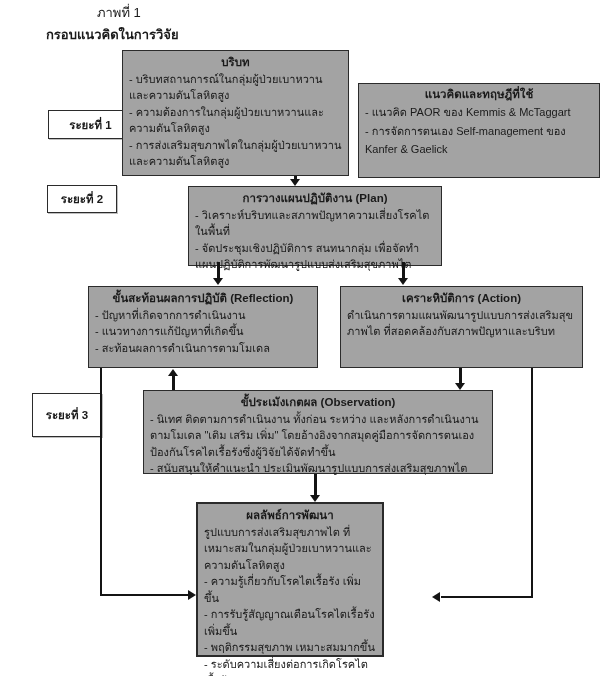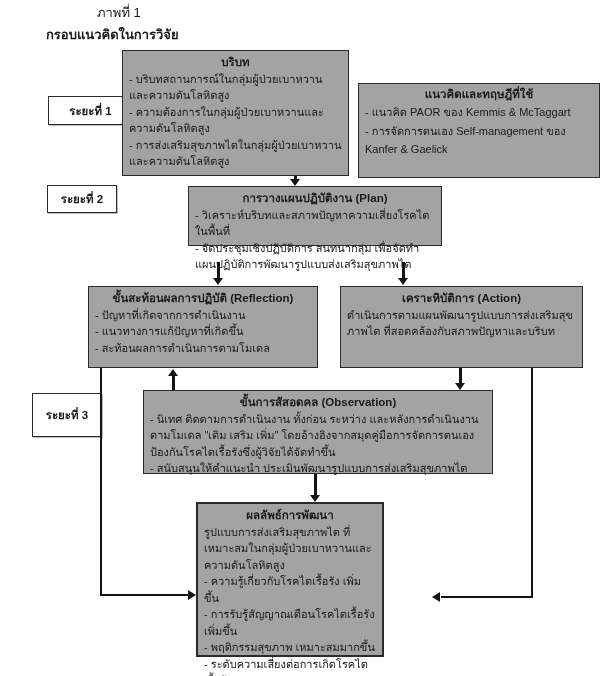--- a/index.html
+++ b/index.html
@@ -35,21 +35,21 @@
   .head.left{border-top:5px solid transparent;border-bottom:5px solid transparent;border-right:8px solid #141414;}
 </style>
 </head>
 <body>
 
 <div class="canvas">
 
   <div class="fig-label">ภาพที่ 1</div>
   <div class="fig-title">กรอบแนวคิดในการวิจัย</div>
 
-  <div class="phase" style="left:48px;top:96px;width:85px;height:29px">
+  <div class="phase" style="left:48px;top:110px;width:85px;height:29px">
     <span>ระยะที่ 1</span>
   </div>
   <div class="phase" style="left:47px;top:185px;width:70px;height:28px">
     <span>ระยะที่ 2</span>
   </div>
   <div class="phase" style="left:32px;top:393px;width:70px;height:44px">
     <span>ระยะที่ 3</span>
   </div>
 
   <div class="box" style="left:122px;top:50px;width:227px;height:126px">
@@ -58,40 +58,40 @@
     <div class="box-line">- ความต้องการในกลุ่มผู้ป่วยเบาหวานและความดันโลหิตสูง</div>
     <div class="box-line">- การส่งเสริมสุขภาพไตในกลุ่มผู้ป่วยเบาหวานและความดันโลหิตสูง</div>
   </div>
 
   <div class="box theory" style="left:358px;top:83px;width:242px;height:95px;padding-top:2px">
     <div class="box-title">แนวคิดและทฤษฎีที่ใช้</div>
     <div class="box-line">- แนวคิด PAOR ของ Kemmis &amp; McTaggart</div>
     <div class="box-line">- การจัดการตนเอง Self-management ของ Kanfer &amp; Gaelick</div>
   </div>
 
-  <div class="box" style="left:188px;top:186px;width:254px;height:60px">
+  <div class="box" style="left:188px;top:186px;width:254px;height:80px">
     <div class="box-title">การวางแผนปฏิบัติงาน (Plan)</div>
     <div class="box-line">- วิเคราะห์บริบทและสภาพปัญหาความเสี่ยงโรคไตในพื้นที่</div>
     <div class="box-line">- จัดประชุมเชิงปฏิบัติการ สนทนากลุ่ม เพื่อจัดทำแผนปฏิบัติการพัฒนารูปแบบส่งเสริมสุขภาพไต</div>
   </div>
 
   <div class="box" style="left:88px;top:286px;width:230px;height:82px">
     <div class="box-title">ขั้นสะท้อนผลการปฏิบัติ (Reflection)</div>
     <div class="box-line">- ปัญหาที่เกิดจากการดำเนินงาน</div>
     <div class="box-line">- แนวทางการแก้ปัญหาที่เกิดขึ้น</div>
     <div class="box-line">- สะท้อนผลการดำเนินการตามโมเดล</div>
   </div>
 
   <div class="box" style="left:340px;top:286px;width:243px;height:82px">
     <div class="box-title">เคราะหิบัติการ (Action)</div>
     <div class="box-line">ดำเนินการตามแผนพัฒนารูปแบบการส่งเสริมสุขภาพไต ที่สอดคล้องกับสภาพปัญหาและบริบท</div>
   </div>
 
   <div class="box" style="left:143px;top:390px;width:350px;height:84px">
-    <div class="box-title">ขั้นการสัสอดคล (Observation)</div>
+    <div class="box-title">ขั้ประเมังเกตผล (Observation)</div>
     <div class="box-line">- นิเทศ ติดตามการดำเนินงาน ทั้งก่อน ระหว่าง และหลังการดำเนินงานตามโมเดล "เติม เสริม เพิ่ม" โดยอ้างอิงจากสมุดคู่มือการจัดการตนเองป้องกันโรคไตเรื้อรังซึ่งผู้วิจัยได้จัดทำขึ้น</div>
     <div class="box-line">- สนับสนุนให้คำแนะนำ ประเมินพัฒนารูปแบบการส่งเสริมสุขภาพไต</div>
   </div>
 
   <div class="box outcome" style="left:196px;top:502px;width:188px;height:155px">
     <div class="box-title">ผลลัพธ์การพัฒนา</div>
     <div class="box-line">รูปแบบการส่งเสริมสุขภาพไต ที่เหมาะสมในกลุ่มผู้ป่วยเบาหวานและความดันโลหิตสูง</div>
     <div class="box-line">- ความรู้เกี่ยวกับโรคไตเรื้อรัง เพิ่มขึ้น</div>
     <div class="box-line">- การรับรู้สัญญาณเตือนโรคไตเรื้อรัง เพิ่มขึ้น</div>
     <div class="box-line">- พฤติกรรมสุขภาพ เหมาะสมมากขึ้น</div>

